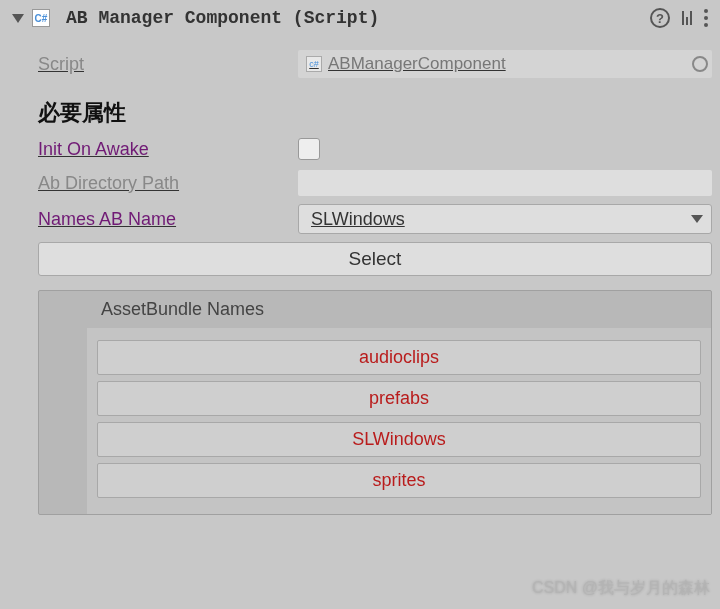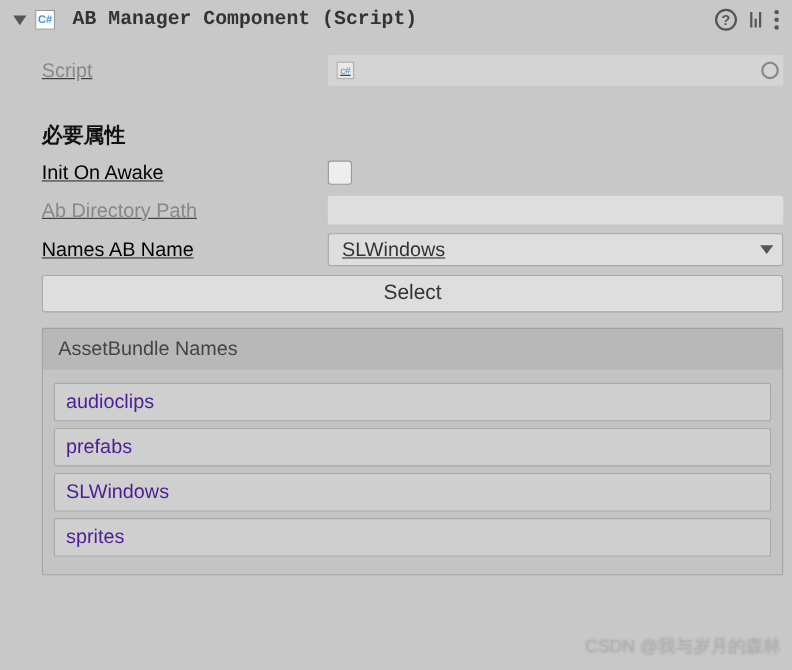--- a/index.html
+++ b/index.html
@@ -10,36 +10,36 @@
     .header-title { font-weight: 600; font-size: 18px; color: #333; flex: 1; margin-left: 10px; font-family: Liberation Mono, monospace; }
     .header-icons { display: flex; gap: 12px; align-items: center; padding-right: 4px; }
     .help-icon { width: 20px; height: 20px; border: 2px solid #555; border-radius: 50%; display: flex; align-items: center; justify-content: center; font-size: 13px; font-weight: bold; color: #555; cursor: pointer; }
     .preset-icon { display: flex; gap: 2px; cursor: pointer; }
     .preset-bar { width: 2px; height: 14px; background: #555; }
     .preset-bar.s { height: 8px; }
     .kebab { display: flex; flex-direction: column; gap: 3px; cursor: pointer; }
     .kebab span { width: 4px; height: 4px; background: #555; border-radius: 50%; }
     .content { padding: 6px 0 10px 38px; }
     .row { display: flex; align-items: center; margin: 8px 0; min-height: 26px; text-decoration: underline; }
-    .label { width: 260px; font-size: 18px; color: #000000; }
+    .label { width: 260px; font-size: 18px; color: #701a75; }
     .label.dim { color: #888; }
     .script-field { flex: 1; background: #d4d4d4; border-radius: 2px; padding: 4px 8px; display: flex; align-items: center; height: 28px; color: #777; font-size: 17px; margin-right: 8px; position: relative; }
     .script-field .csharp-mini { width: 16px; height: 16px; background: #e8e8e8; border: 1px solid #aaa; margin-right: 6px; display: flex; align-items: center; justify-content: center; font-size: 9px; color: #4a90d9; }
     .circle-icon { width: 16px; height: 16px; border: 2px solid #888; border-radius: 50%; position: absolute; right: 4px; }
-    .section-title { font-size: 19px; font-weight: 700; color: #111; margin: 32px 0 8px 0; }
+    .section-title { font-size: 22px; font-weight: 700; color: #111; margin: 20px 0 8px 0; }
     .checkbox { width: 22px; height: 22px; background: #eee; border: 1px solid #999; border-radius: 3px; cursor: pointer; }
     .text-field { flex: 1; background: #dedede; border-radius: 2px; height: 26px; margin-right: 8px; padding: 0 10px; color: #bbb; font-size: 16px; display: flex; align-items: center; }
     .dropdown { flex: 1; background: #dedede; border: 1px solid #a8a8a8; border-radius: 3px; height: 30px; margin-right: 8px; padding: 0 12px; display: flex; align-items: center; font-size: 18px; color: #333; position: relative; cursor: pointer; }
     .dd-arrow { position: absolute; right: 8px; width: 0; height: 0; border-left: 6px solid transparent; border-right: 6px solid transparent; border-top: 8px solid #555; }
     .btn-row { display: flex; gap: 24px; margin: 4px 0 14px 0; padding-right: 8px; }
     .btn { flex: 1; background: #dedede; border: 1px solid #a8a8a8; border-radius: 3px; height: 34px; display: flex; align-items: center; justify-content: center; font-size: 19px; color: #333; cursor: pointer; }
-    .list-box { border: 1px solid #a0a0a0; background: #b8b8b8; margin-right: 8px; border-radius: 2px; }
+    .list-box { border: 1px solid #a0a0a0; background: #b8b8b8; margin-right: 8px; border-radius: 2px; padding-left: 48px; }
     .list-header { padding: 8px 14px; font-size: 18px; color: #444; }
     .list-body { background: #c4c4c4; padding: 6px 10px 10px 10px; }
-    .list-item { background: #cfcfcf; border: 1px solid #a8a8a8; border-radius: 2px; padding: 6px 10px; margin: 6px 0; font-size: 18px; color: #4c1d95; }
+    .list-item { background: #cfcfcf; border: 1px solid #a8a8a8; border-radius: 2px; padding: 6px 10px; margin: 6px 0; font-size: 18px; color: #b91c1c; text-align: center; }
     .watermark { position: absolute; right: 10px; bottom: 10px; font-size: 16px; color: rgba(180,180,180,0.85); text-shadow: 0 0 3px rgba(0,0,0,0.2); pointer-events: none; }
   </style>
 </head>
 <body>
 
 <div class="header">
   <div class="foldout"></div>
   <div class="csharp-icon">C#</div>
   <div class="header-title">AB Manager Component (Script)</div>
   <div class="header-icons">
@@ -55,20 +55,21 @@
         <span></span>
       </div>
   </div>
 </div>
 
 <div class="content">
   <div class="row">
     <div class="label dim">Script</div>
     <div class="script-field">
       <div class="csharp-mini">c#</div>
+      <span>ABManagerComponent</span>
       <span class="circle-icon"></span>
     </div>
   </div>
 
   <div class="section-title">必要属性</div>
 
   <div class="row">
     <div class="label">Init On Awake</div>
     <div class="checkbox"></div>
   </div>

